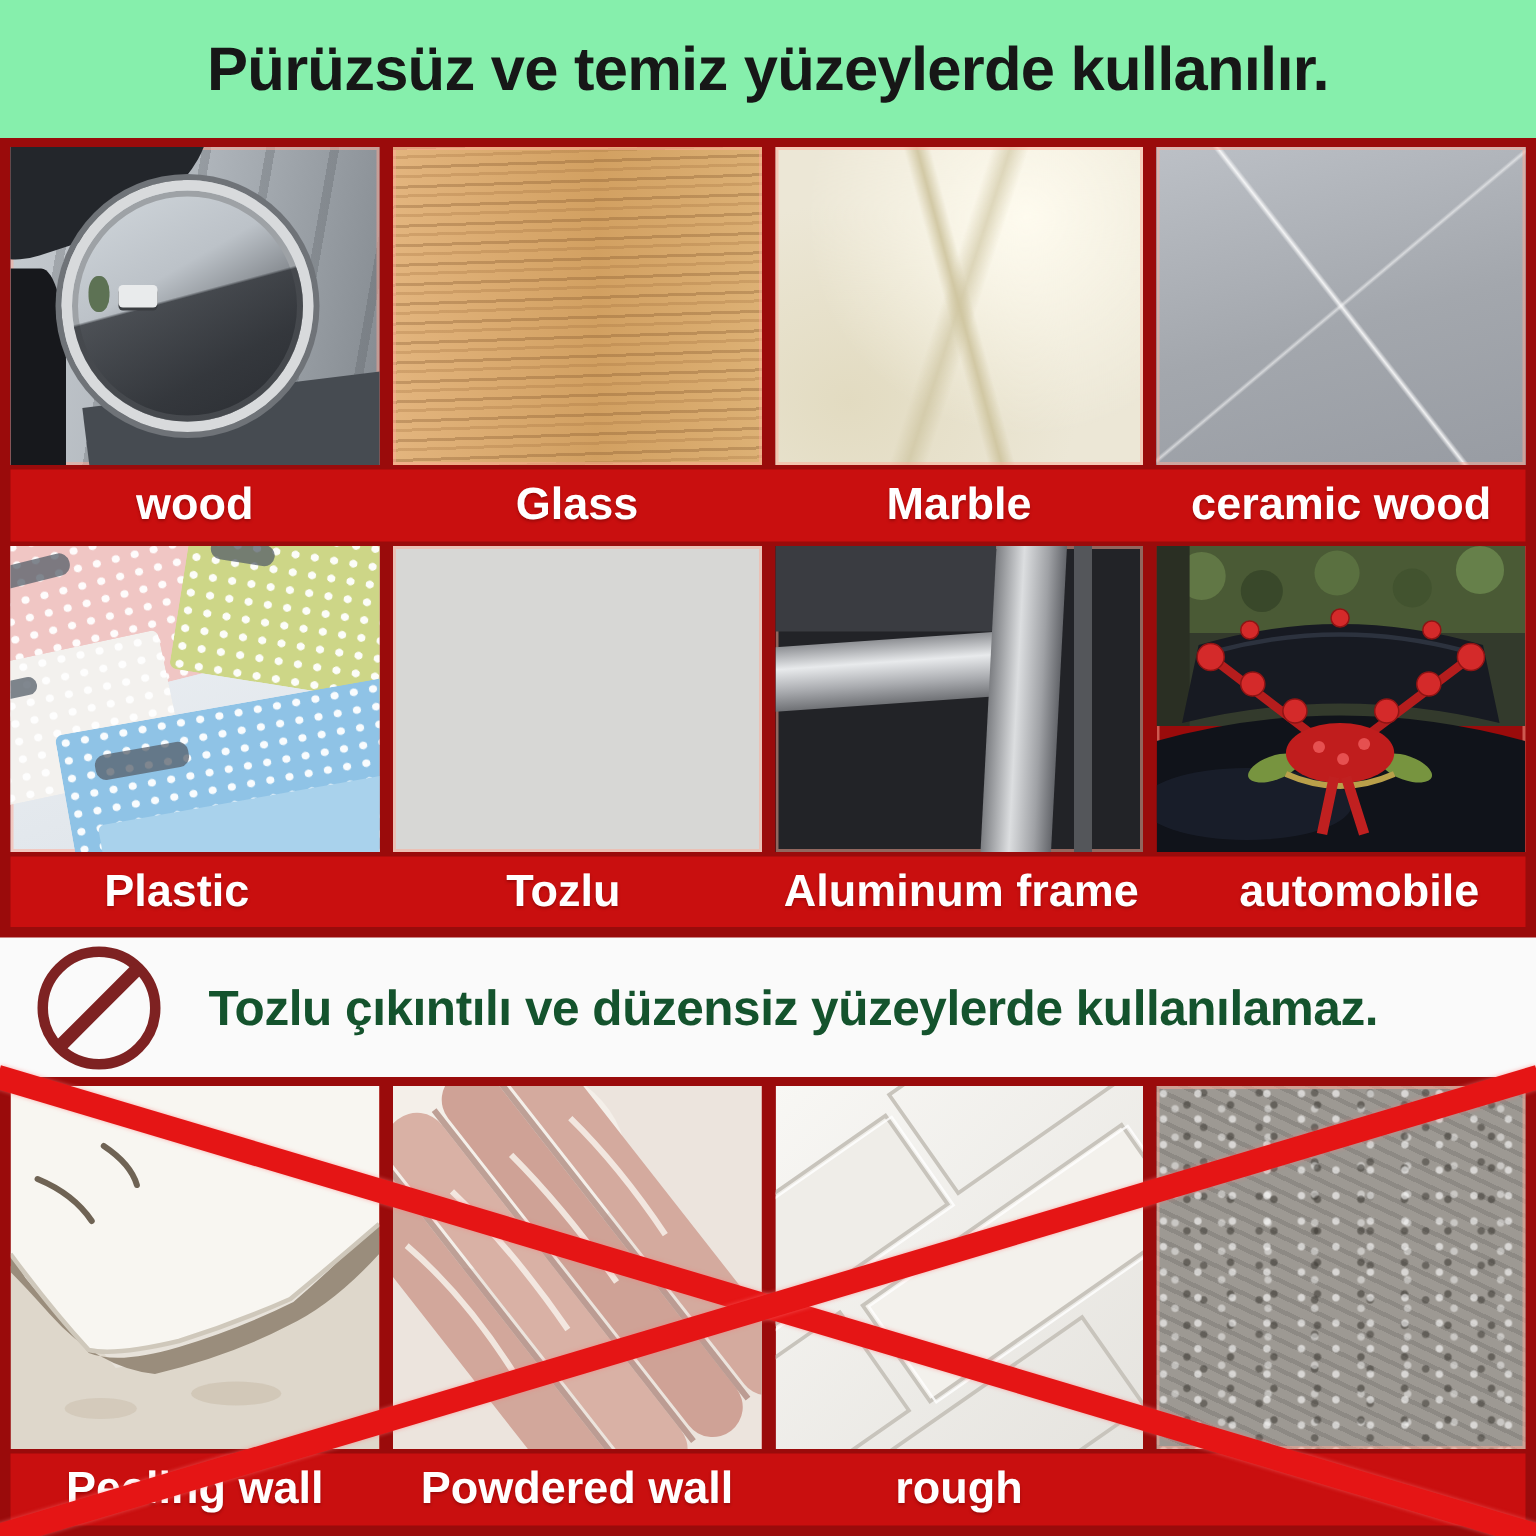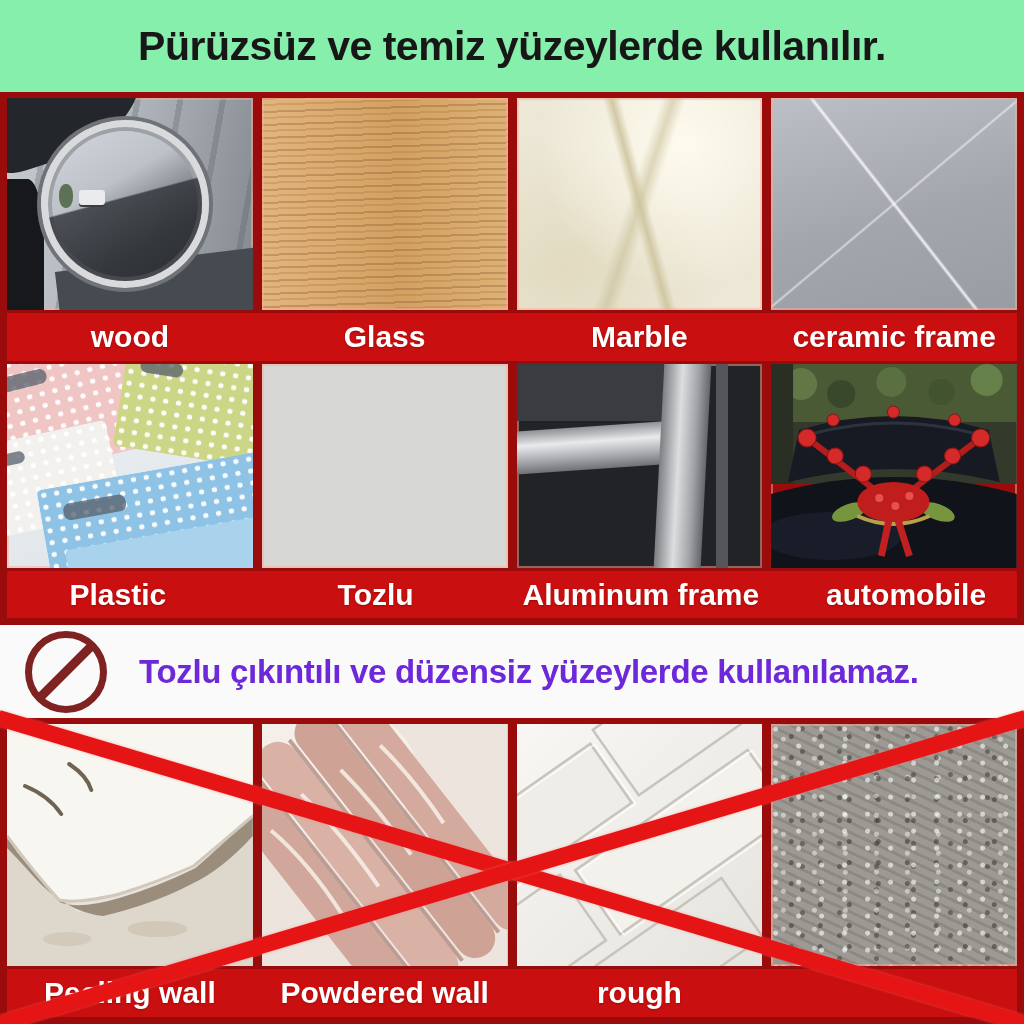--- a/index.html
+++ b/index.html
@@ -107,21 +107,21 @@
       radial-gradient(circle at 85% 20%, rgba(55,52,46,.5) 0 2px, rgba(0,0,0,0) 3px),
       repeating-linear-gradient(25deg, rgba(0,0,0,.10) 0 3px, rgba(0,0,0,0) 3px 9px);
       background-size:23px 17px, 29px 21px, 31px 19px, 37px 23px, auto; }
 
   
   .white-strip { height:93px; background:#fafafa; display:flex; align-items:center; }
   .no-entry { width:82px; height:82px; border:7px solid #7e2222; border-radius:50%;
               position:relative; margin-left:25px; flex:0 0 auto; }
   .no-entry .slash { position:absolute; left:-3px; right:-3px; top:50%; height:9px; margin-top:-5px;
               background:#7e2222; transform:rotate(-45deg); border-radius:2px; }
-  .white-strip h2 { font-size:33px; font-weight:bold; color:#6d28d9; margin-left:32px; letter-spacing:-0.3px; }
+  .white-strip h2 { font-size:33px; font-weight:bold; color:#14532d; margin-left:32px; letter-spacing:-0.3px; }
 
   
   .cross { position:absolute; inset:0; z-index:5; pointer-events:none; }
   .xbar { position:absolute; top:50%; left:50%; width:1072px; height:16px; background:#e51515;
           box-shadow:0 0 3px rgba(255,120,120,.6); }
   .x1 { transform:translate(-50%,-50%) rotate(16.6deg); }
   .x2 { transform:translate(-50%,-50%) rotate(-16.6deg); }
 
   svg.art { position:absolute; inset:0; width:100%; height:100%; }
 </style>
@@ -147,21 +147,21 @@
       </div>
       <div class="tile t-wood"></div>
       <div class="tile t-marble"></div>
       <div class="tile t-ceramic"></div>
     </div>
 
     <div class="band band1">
       <div class="lbl">wood</div>
       <div class="lbl">Glass</div>
       <div class="lbl">Marble</div>
-      <div class="lbl">ceramic frame</div>
+      <div class="lbl">ceramic wood</div>
     </div>
 
     <div class="photo-grid row2">
       <div class="tile t-plastic">
         <div class="basket b-pink"></div>
         <div class="basket b-white"></div>
         <div class="basket b-green"></div>
         <div class="basket b-blue"></div>
       </div>
       <div class="tile t-metal"></div>

